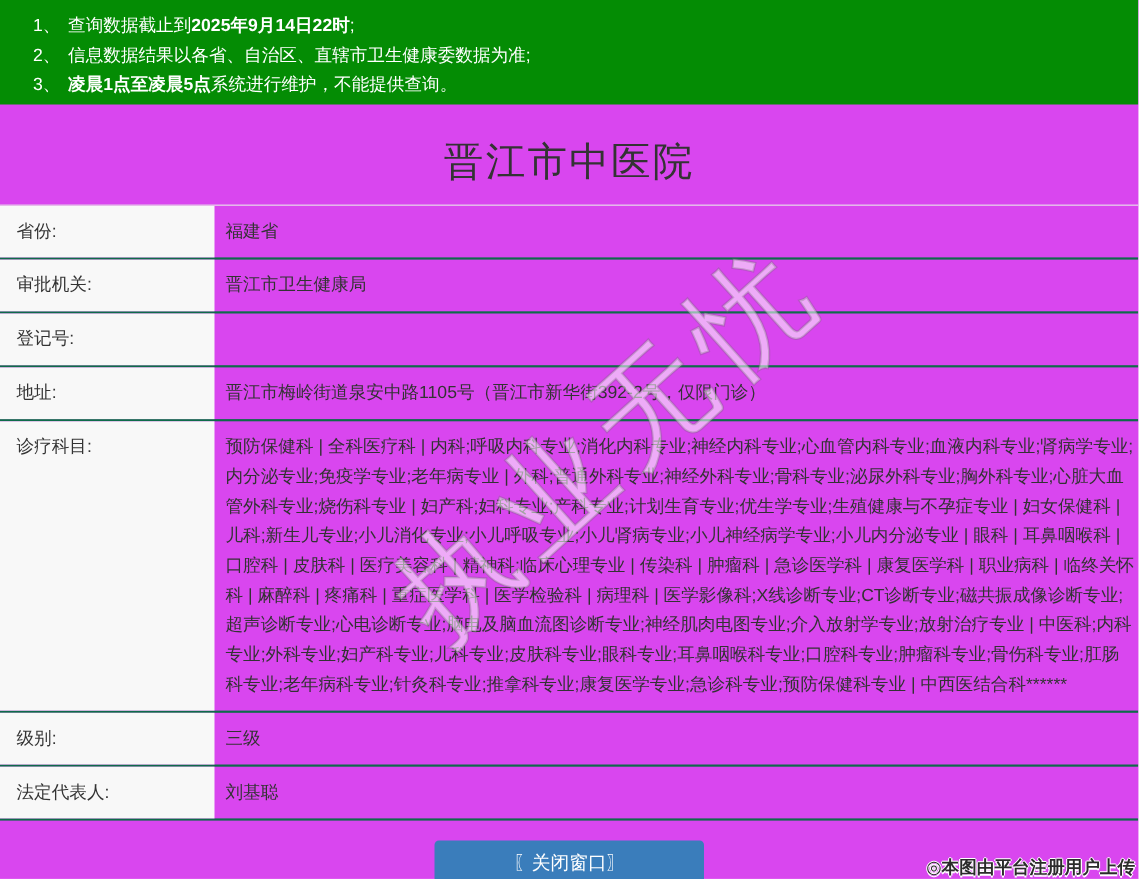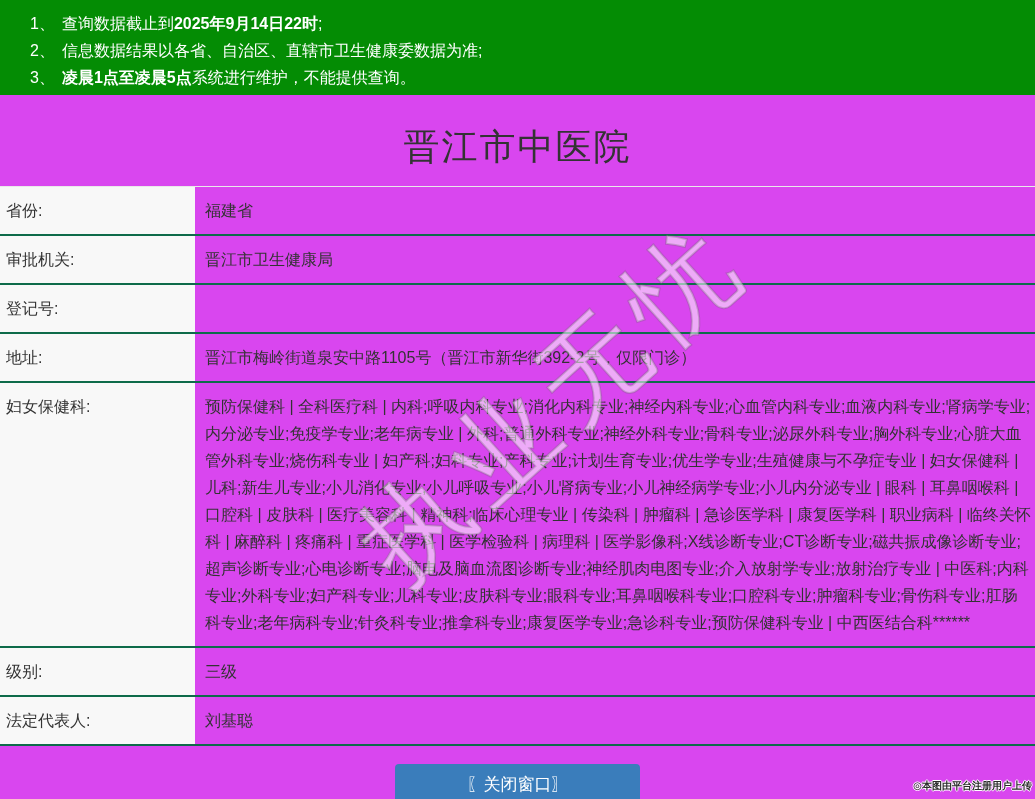--- a/index.html
+++ b/index.html
@@ -51,21 +51,21 @@
   .row {
     display: flex;
     border-bottom: 2px solid var(--row_border, #0e6b4a);
     font-size: 16px;
   }
   .cell-label {
     box-sizing: border-box;
     width: 195px;
     min-width: 195px;
     background: var(--label_bg, #f8f8f8);
-    padding: 12px 0 12px 6px;
+    padding: 12px 0 12px 15px;
     line-height: 23px;
   }
   .cell-value {
     flex: 1;
     padding: 10px 3px 10px 10px;
     line-height: 27px;
     word-break: break-all;
   }
 
   
@@ -84,21 +84,21 @@
     font-size: 17px;
     font-family: inherit;
     cursor: pointer;
   }
 
   
   .credit {
     position: absolute;
     right: 3px;
     top: 779px;
-    font-size: 10px;
+    font-size: 16px;
     font-weight: bold;
     color: #2b2b2b;
     text-shadow: -1px 0 #fff, 1px 0 #fff, 0 -1px #fff, 0 1px #fff;
   }
 
   
   .watermark {
     position: absolute;
     left: 330px;
     top: 510px;
@@ -144,21 +144,21 @@
       <div class="cell-value">晋江市卫生健康局</div>
     </div>
     <div class="row">
       <div class="cell-label">登记号:</div>
     </div>
     <div class="row">
       <div class="cell-label">地址:</div>
       <div class="cell-value">晋江市梅岭街道泉安中路1105号（晋江市新华街392-2号，仅限门诊）</div>
     </div>
     <div class="row">
-      <div class="cell-label">妇女保健科:</div>
+      <div class="cell-label">诊疗科目:</div>
       <div class="cell-value">预防保健科 | 全科医疗科 | 内科;呼吸内科专业;消化内科专业;神经内科专业;心血管内科专业;血液内科专业;肾病学专业;内分泌专业;免疫学专业;老年病专业 | 外科;普通外科专业;神经外科专业;骨科专业;泌尿外科专业;胸外科专业;心脏大血管外科专业;烧伤科专业 | 妇产科;妇科专业;产科专业;计划生育专业;优生学专业;生殖健康与不孕症专业 | 妇女保健科 | 儿科;新生儿专业;小儿消化专业;小儿呼吸专业;小儿肾病专业;小儿神经病学专业;小儿内分泌专业 | 眼科 | 耳鼻咽喉科 | 口腔科 | 皮肤科 | 医疗美容科 | 精神科;临床心理专业 | 传染科 | 肿瘤科 | 急诊医学科 | 康复医学科 | 职业病科 | 临终关怀科 | 麻醉科 | 疼痛科 | 重症医学科 | 医学检验科 | 病理科 | 医学影像科;X线诊断专业;CT诊断专业;磁共振成像诊断专业;超声诊断专业;心电诊断专业;脑电及脑血流图诊断专业;神经肌肉电图专业;介入放射学专业;放射治疗专业 | 中医科;内科专业;外科专业;妇产科专业;儿科专业;皮肤科专业;眼科专业;耳鼻咽喉科专业;口腔科专业;肿瘤科专业;骨伤科专业;肛肠科专业;老年病科专业;针灸科专业;推拿科专业;康复医学专业;急诊科专业;预防保健科专业 | 中西医结合科******</div>
     </div>
     <div class="row">
       <div class="cell-label">级别:</div>
       <div class="cell-value">三级</div>
     </div>
     <div class="row">
       <div class="cell-label">法定代表人:</div>
       <div class="cell-value">刘基聪</div>
     </div>

